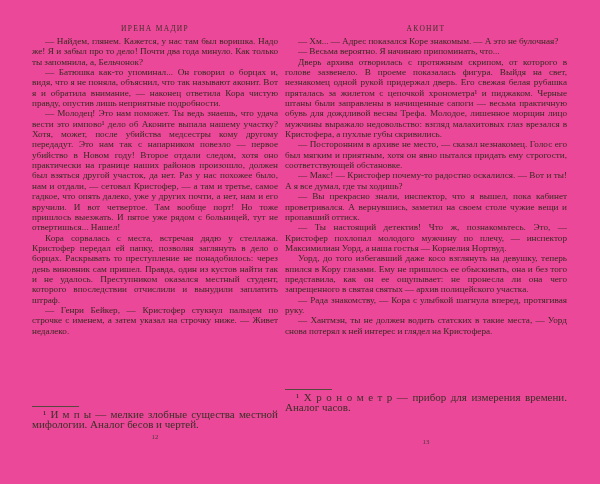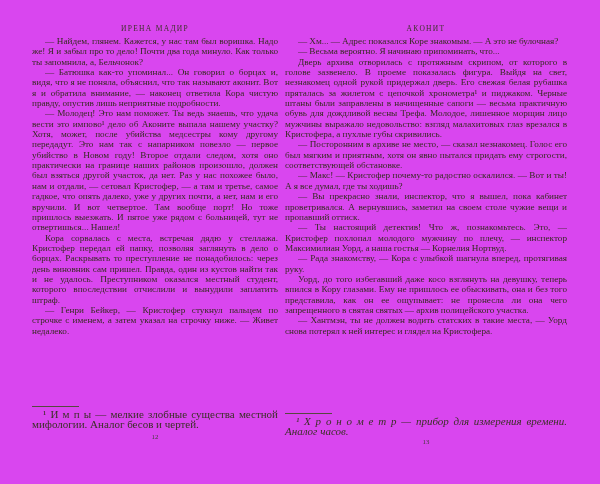--- a/index.html
+++ b/index.html
@@ -4,21 +4,21 @@
 <style>
   html, body {
     margin: 0;
     padding: 0;
     background: #fcfcfb;
   }
   .spread {
     position: relative;
     width: 600px;
     height: 484px;
-    background: #d946ef;
+    background: #ec4899;
     font-family: "Liberation Serif", "DejaVu Serif", serif;
     color: #352b20;
     overflow: hidden;
   }
   .page {
     position: absolute;
     top: 0;
     height: 484px;
   }
   .page-left  { left: 32px;  width: 246px; }
@@ -54,21 +54,21 @@
     margin: 0;
     text-indent: 13px;
   }
 
   .footnote-block {
     position: absolute;
     left: 0;
     right: 0;
   }
   .page-left  .footnote-block { top: 406px; }
-  .page-right .footnote-block { top: 413px; font-style: italic; }
+  .page-right .footnote-block { top: 389px; }
   .footnote-rule {
     width: 47px;
     height: 0;
     border-top: 1px solid #55493e;
     margin: 0 0 3px 0;
   }
   .footnote {
     margin: 0;
     font-size: 11px;
     line-height: 9.7px;
@@ -112,22 +112,22 @@
   <section class="page page-right">
     <div class="running-head">АКОНИТ</div>
     <div class="page-body">
       <p>— Хм... — Адрес показался Коре знакомым. — А это не булочная?</p>
       <p>— Весьма вероятно. Я начинаю припоминать, что...</p>
       <p>Дверь архива отворилась с протяжным скрипом, от которого в голове зазвенело. В проеме показалась фигура. Выйдя на свет, незнакомец одной рукой придержал дверь. Его свежая белая рубашка пряталась за жилетом с цепочкой хронометра¹ и пиджаком. Черные штаны были заправлены в начищенные сапоги — весьма практичную обувь для дождливой весны Трефа. Молодое, лишенное морщин лицо мужчины выражало недовольство: взгляд малахитовых глаз врезался в Кристофера, а пухлые губы скривились.</p>
       <p>— Посторонним в архиве не место, — сказал незнакомец. Голос его был мягким и приятным, хотя он явно пытался придать ему строгости, соответствующей обстановке.</p>
       <p>— Макс! — Кристофер почему-то радостно оскалился. — Вот и ты! А я все думал, где ты ходишь?</p>
       <p>— Вы прекрасно знали, инспектор, что я вышел, пока кабинет проветривался. А вернувшись, заметил на своем столе чужие вещи и пропавший оттиск.</p>
       <p>— Ты настоящий детектив! Что ж, познакомьтесь. Это, — Кристофер похлопал молодого мужчину по плечу, — инспектор Максимилиан Уорд, а наша гостья — Корнелия Нортвуд.</p>
+      <p>Уорд, до того избегавший даже косо взглянуть на девушку, теперь впился в Кору глазами. Ему не пришлось ее обыскивать, она и без того представила, как он ее ощупывает: не пронесла ли она чего запрещенного в святая святых — архив полицейского участка.</p>
       <p>— Рада знакомству, — Кора с улыбкой шагнула вперед, протягивая руку.</p>
-      <p>Уорд, до того избегавший даже косо взглянуть на девушку, теперь впился в Кору глазами. Ему не пришлось ее обыскивать, она и без того представила, как он ее ощупывает: не пронесла ли она чего запрещенного в святая святых — архив полицейского участка.</p>
       <p>— Хантмэн, ты не должен водить статских в такие места, — Уорд снова потерял к ней интерес и глядел на Кристофера.</p>
     </div>
     <div class="footnote-block">
       <div class="footnote-rule"></div>
       <p class="footnote">¹ Х р о н о м е т р — прибор для измерения времени. Аналог часов.</p>
     </div>
     <div class="folio">13</div>
   </section>
 
 </div>

